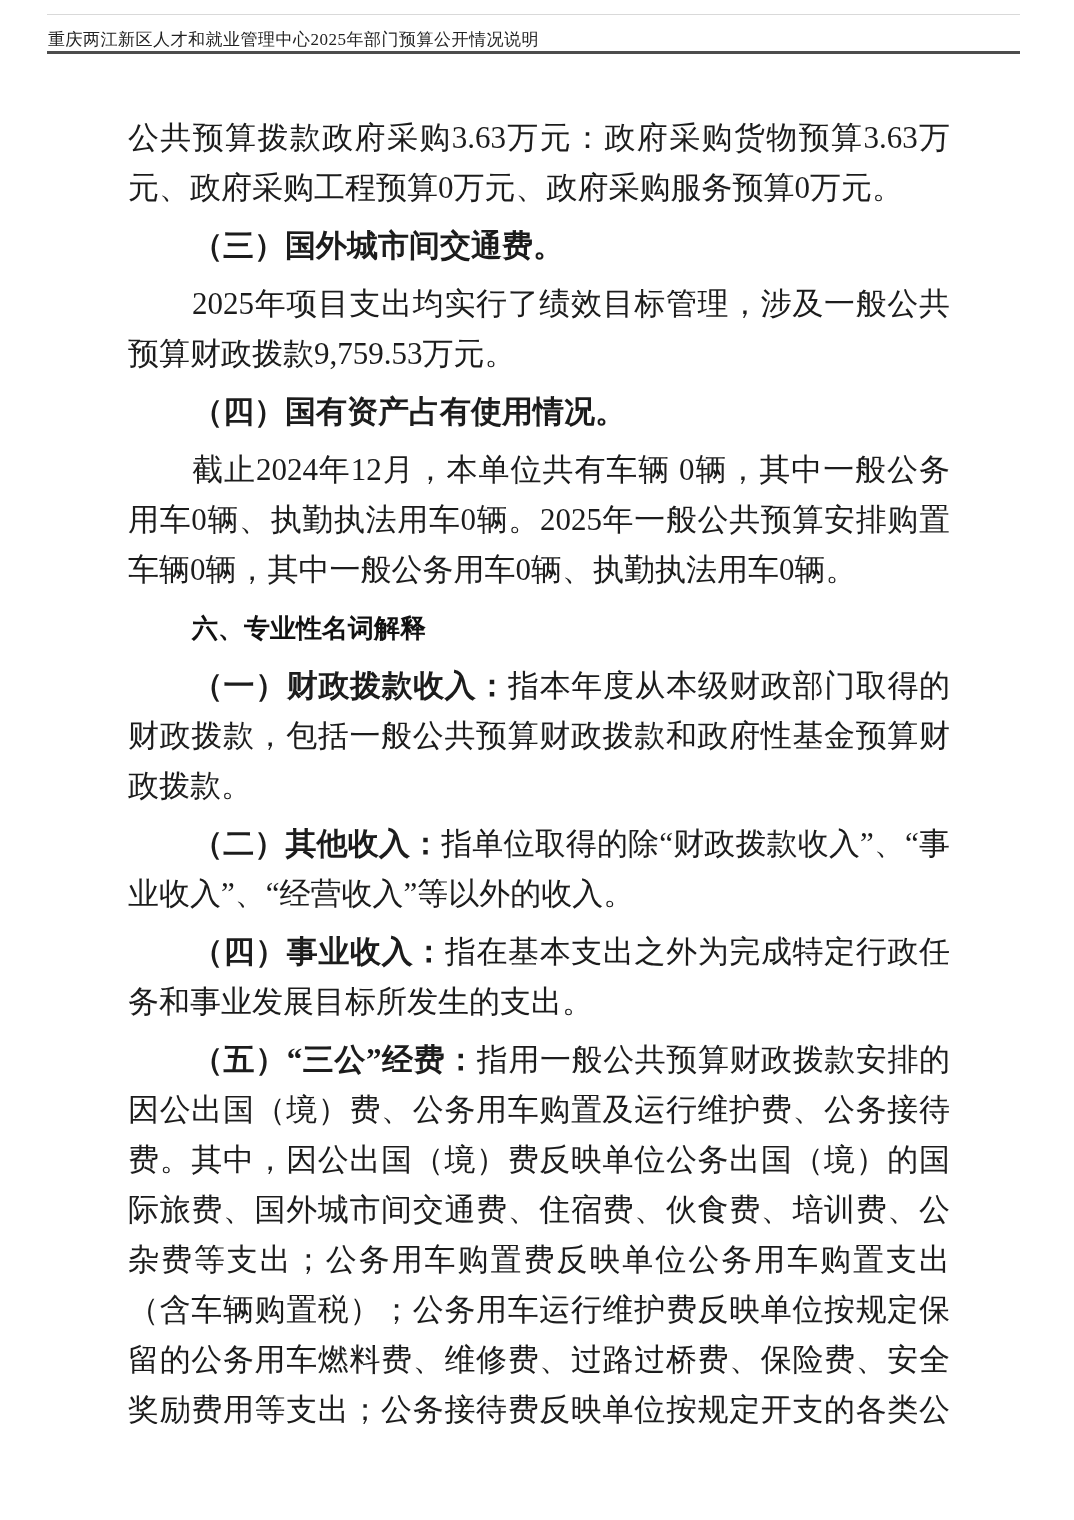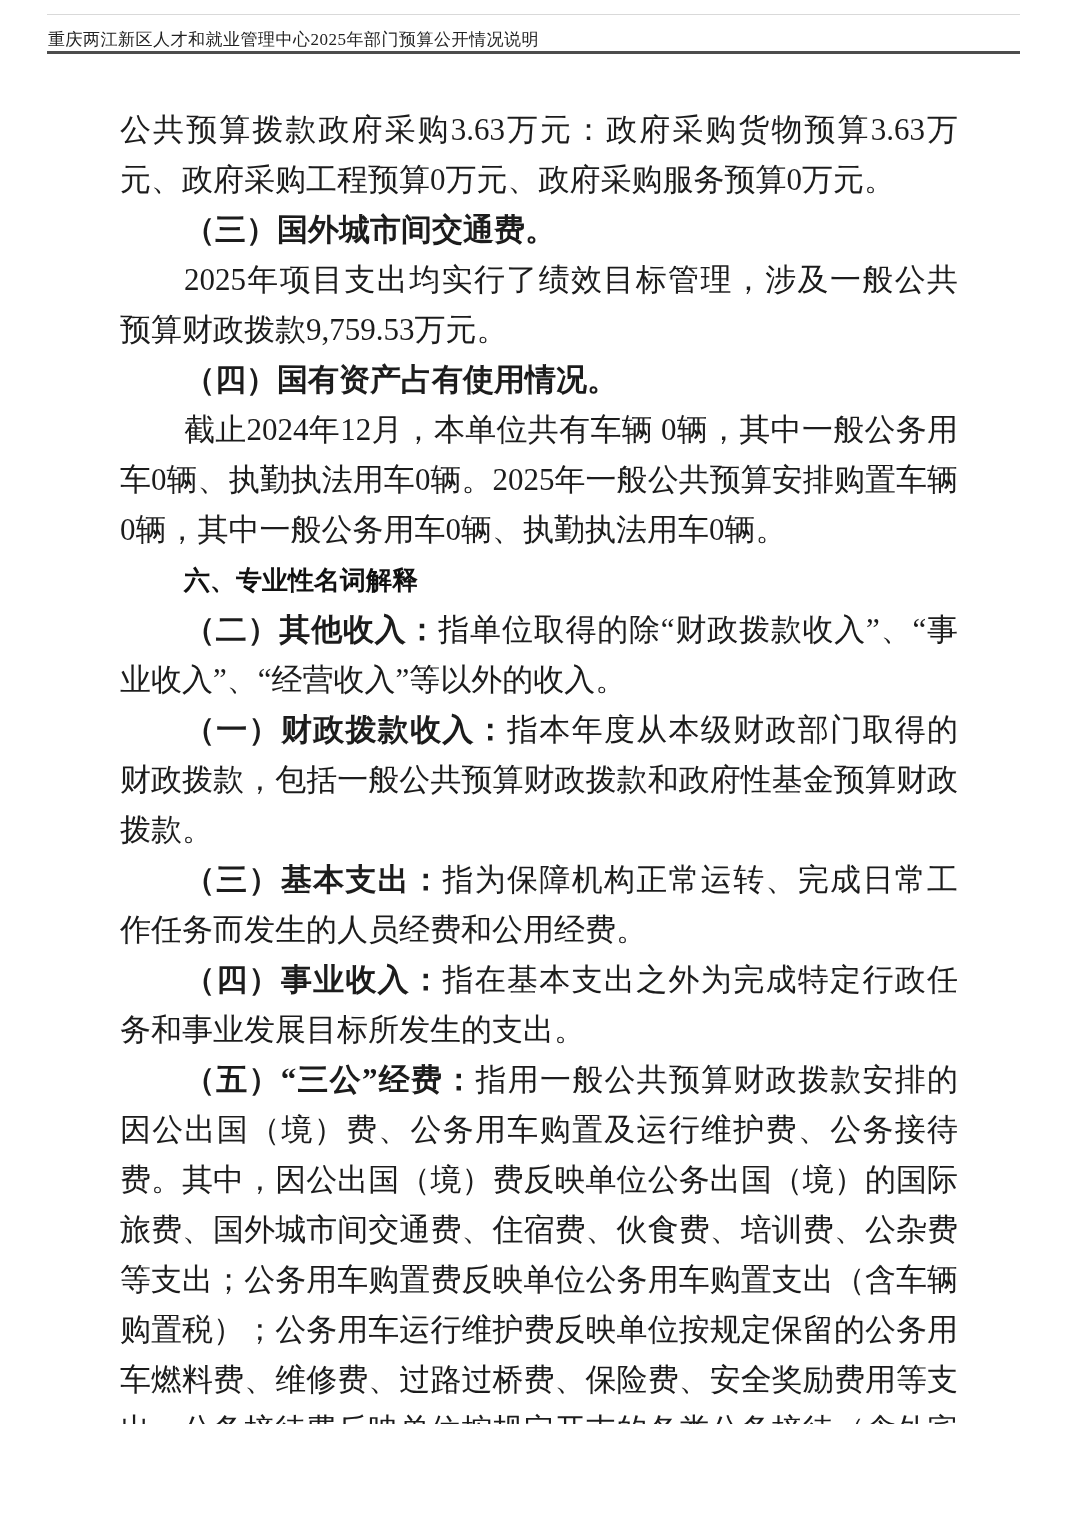--- a/index.html
+++ b/index.html
@@ -45,21 +45,21 @@
     position: absolute;
     top: 105px;
     left: 120px;
     width: 838px;
     font-size: 31px;
     line-height: 50px;
     text-align: justify;
     text-justify: inter-character;
   }
   .para {
-    margin: 0;
+    margin: 8px;
     text-indent: 64px;
   }
   .para.cont {
     text-indent: 0;
   }
   .para.bold-lead .lead {
     font-weight: bold;
   }
   .para.section {
     font-family: "Liberation Sans", "DejaVu Sans", sans-serif;
@@ -95,25 +95,24 @@
     <p class="para bold-lead"><span class="lead">（三）国外城市间交通费。</span><span></span></p>
 
     <p class="para"><span class="lead"></span><span>2025年项目支出均实行了绩效目标管理，涉及一般公共预算财政拨款9,759.53万元。</span></p>
 
     <p class="para bold-lead"><span class="lead">（四）国有资产占有使用情况。</span><span></span></p>
 
     <p class="para"><span class="lead"></span><span>截止2024年12月，本单位共有车辆 0辆，其中一般公务用车0辆、执勤执法用车0辆。2025年一般公共预算安排购置车辆0辆，其中一般公务用车0辆、执勤执法用车0辆。</span></p>
 
     <p class="para section"><span class="lead">六、专业性名词解释</span><span></span></p>
 
+    <p class="para bold-lead"><span class="lead">（一）财政拨款收入：</span><span>指本年度从本级财政部门取得的财政拨款，包括一般公共预算财政拨款和政府性基金预算财政拨款。</span></p>
+
     <p class="para bold-lead"><span class="lead">（二）其他收入：</span><span>指单位取得的除“财政拨款收入”、“事业收入”、“经营收入”等以外的收入。</span></p>
 
-    <p class="para bold-lead"><span class="lead">（一）财政拨款收入：</span><span>指本年度从本级财政部门取得的财政拨款，包括一般公共预算财政拨款和政府性基金预算财政拨款。</span></p>
-
-    <p class="para bold-lead"><span class="lead">（三）基本支出：</span><span>指为保障机构正常运转、完成日常工作任务而发生的人员经费和公用经费。</span></p>
 
     <p class="para bold-lead"><span class="lead">（四）事业收入：</span><span>指在基本支出之外为完成特定行政任务和事业发展目标所发生的支出。</span></p>
 
     <p class="para bold-lead"><span class="lead">（五）“三公”经费：</span><span>指用一般公共预算财政拨款安排的因公出国（境）费、公务用车购置及运行维护费、公务接待费。其中，因公出国（境）费反映单位公务出国（境）的国际旅费、国外城市间交通费、住宿费、伙食费、培训费、公杂费等支出；公务用车购置费反映单位公务用车购置支出（含车辆购置税）；公务用车运行维护费反映单位按规定保留的公务用车燃料费、维修费、过路过桥费、保险费、安全奖励费用等支出；公务接待费反映单位按规定开支的各类公务接待（含外宾接待）支出。</span></p>
 
   </div>
 
   <div class="footer">-4-</div>
 
 </div>

